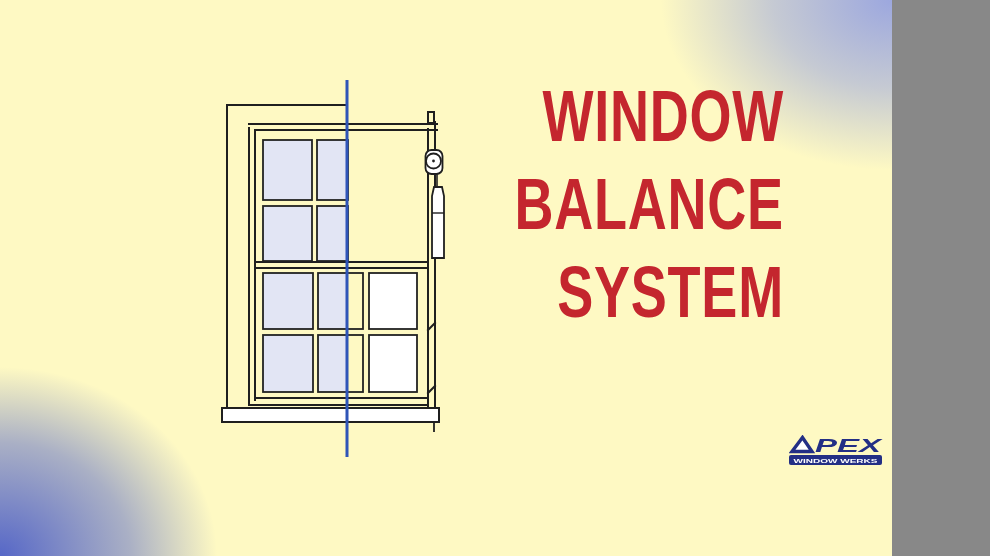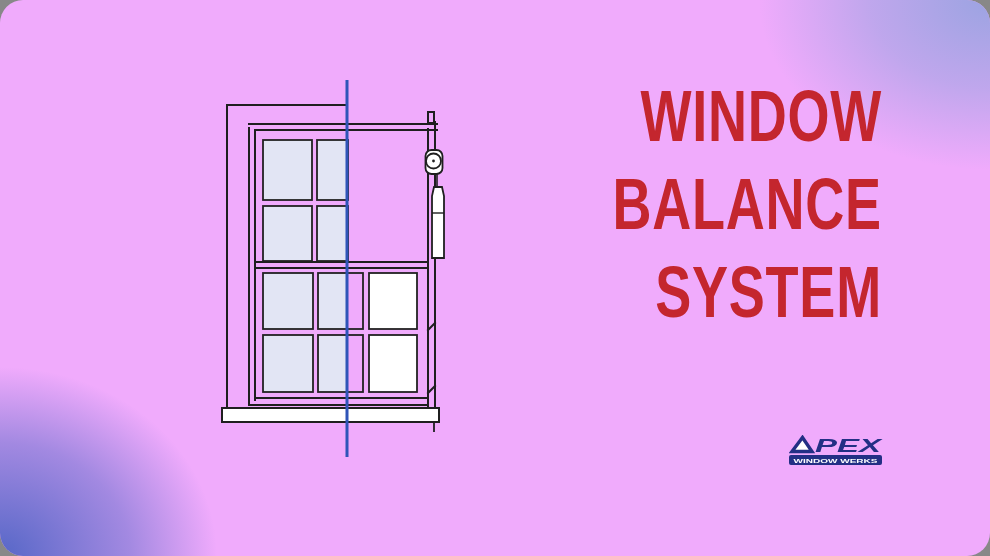--- a/index.html
+++ b/index.html
@@ -1,22 +1,21 @@
 <!DOCTYPE html>
 <html><head>
 <meta charset="utf-8">
 <style>
   * { margin: 0; padding: 0; box-sizing: border-box; }
   body { font-family: "Liberation Sans", sans-serif; background: #888; }
   .canvas {
     position: relative;
-    width: 990px; height: 556px;
-    background: #f0abfc;
+    width: 892px; height: 556px;
+    background: #fef9c3;
     overflow: hidden;
-    border-radius: 23px;
   }
   .grad-tr {
     position: absolute; top: 0; right: 0;
     width: 340px; height: 250px;
     background: radial-gradient(ellipse 340px 250px at 100% 0%,
       rgba(151,163,224,0.95) 0%, rgba(151,163,224,0.55) 35%, rgba(151,163,224,0) 68%);
     pointer-events: none;
   }
   .grad-bl {
     position: absolute; bottom: 0; left: 0;

